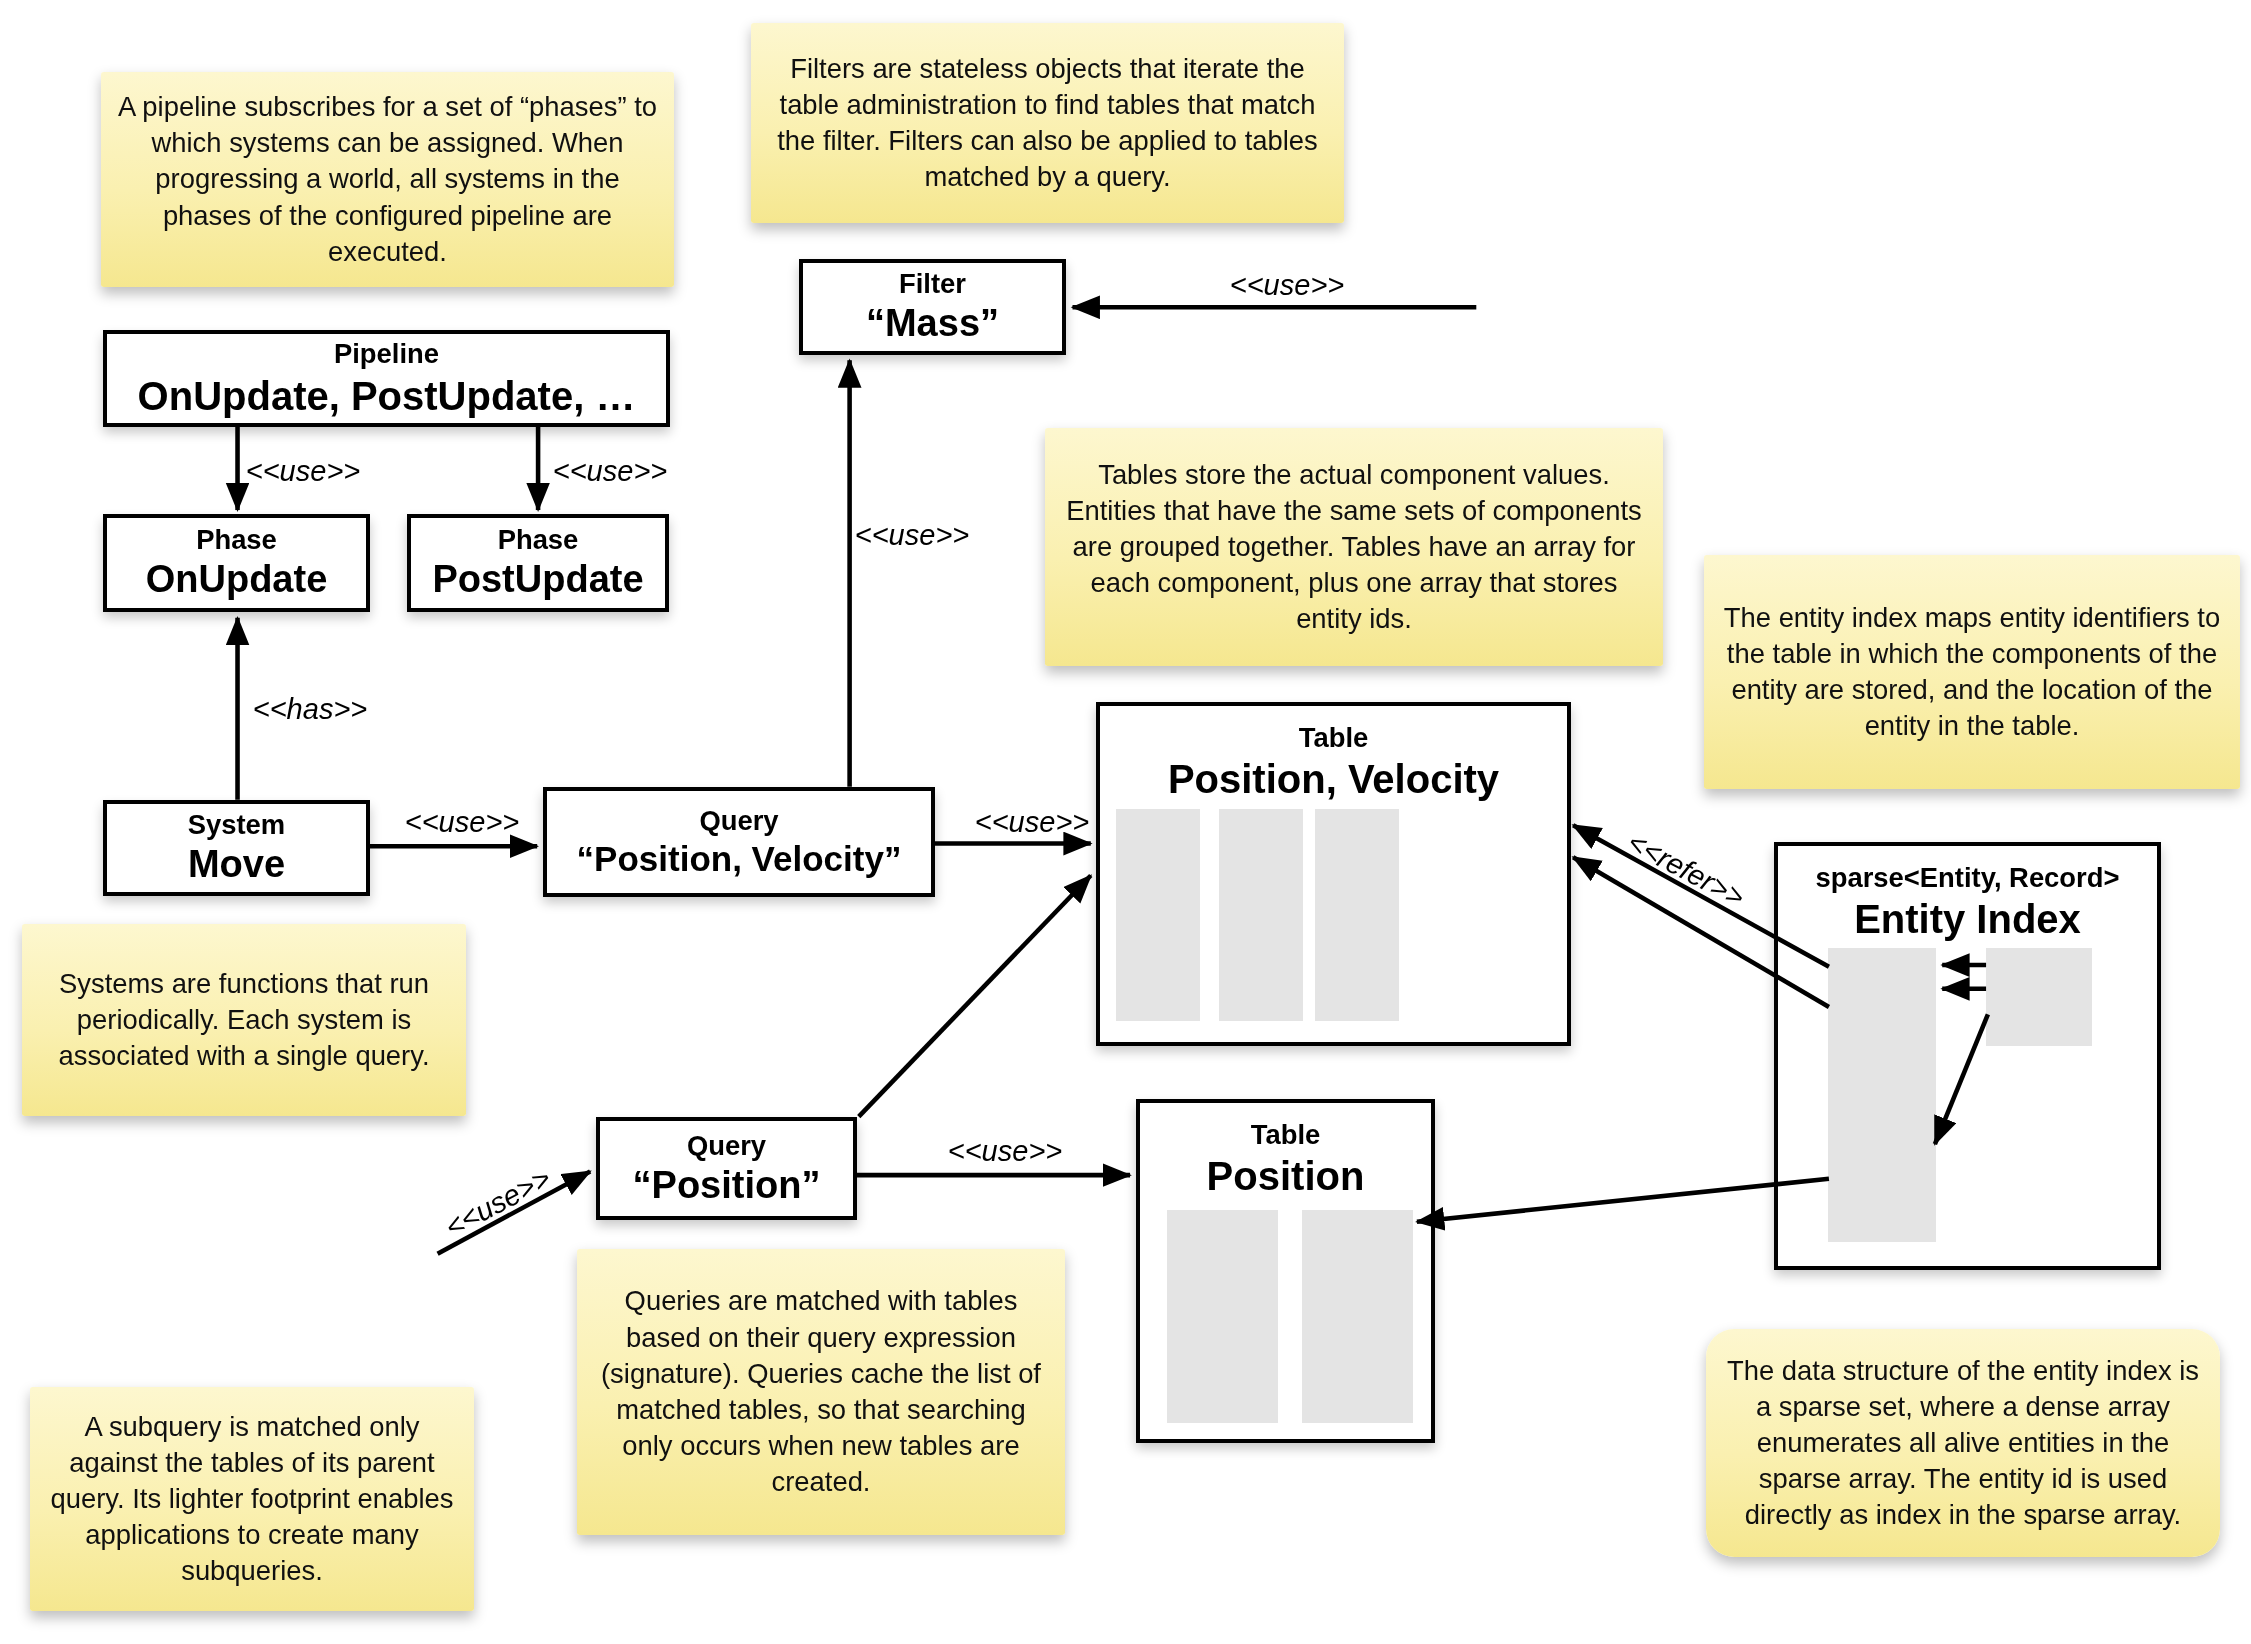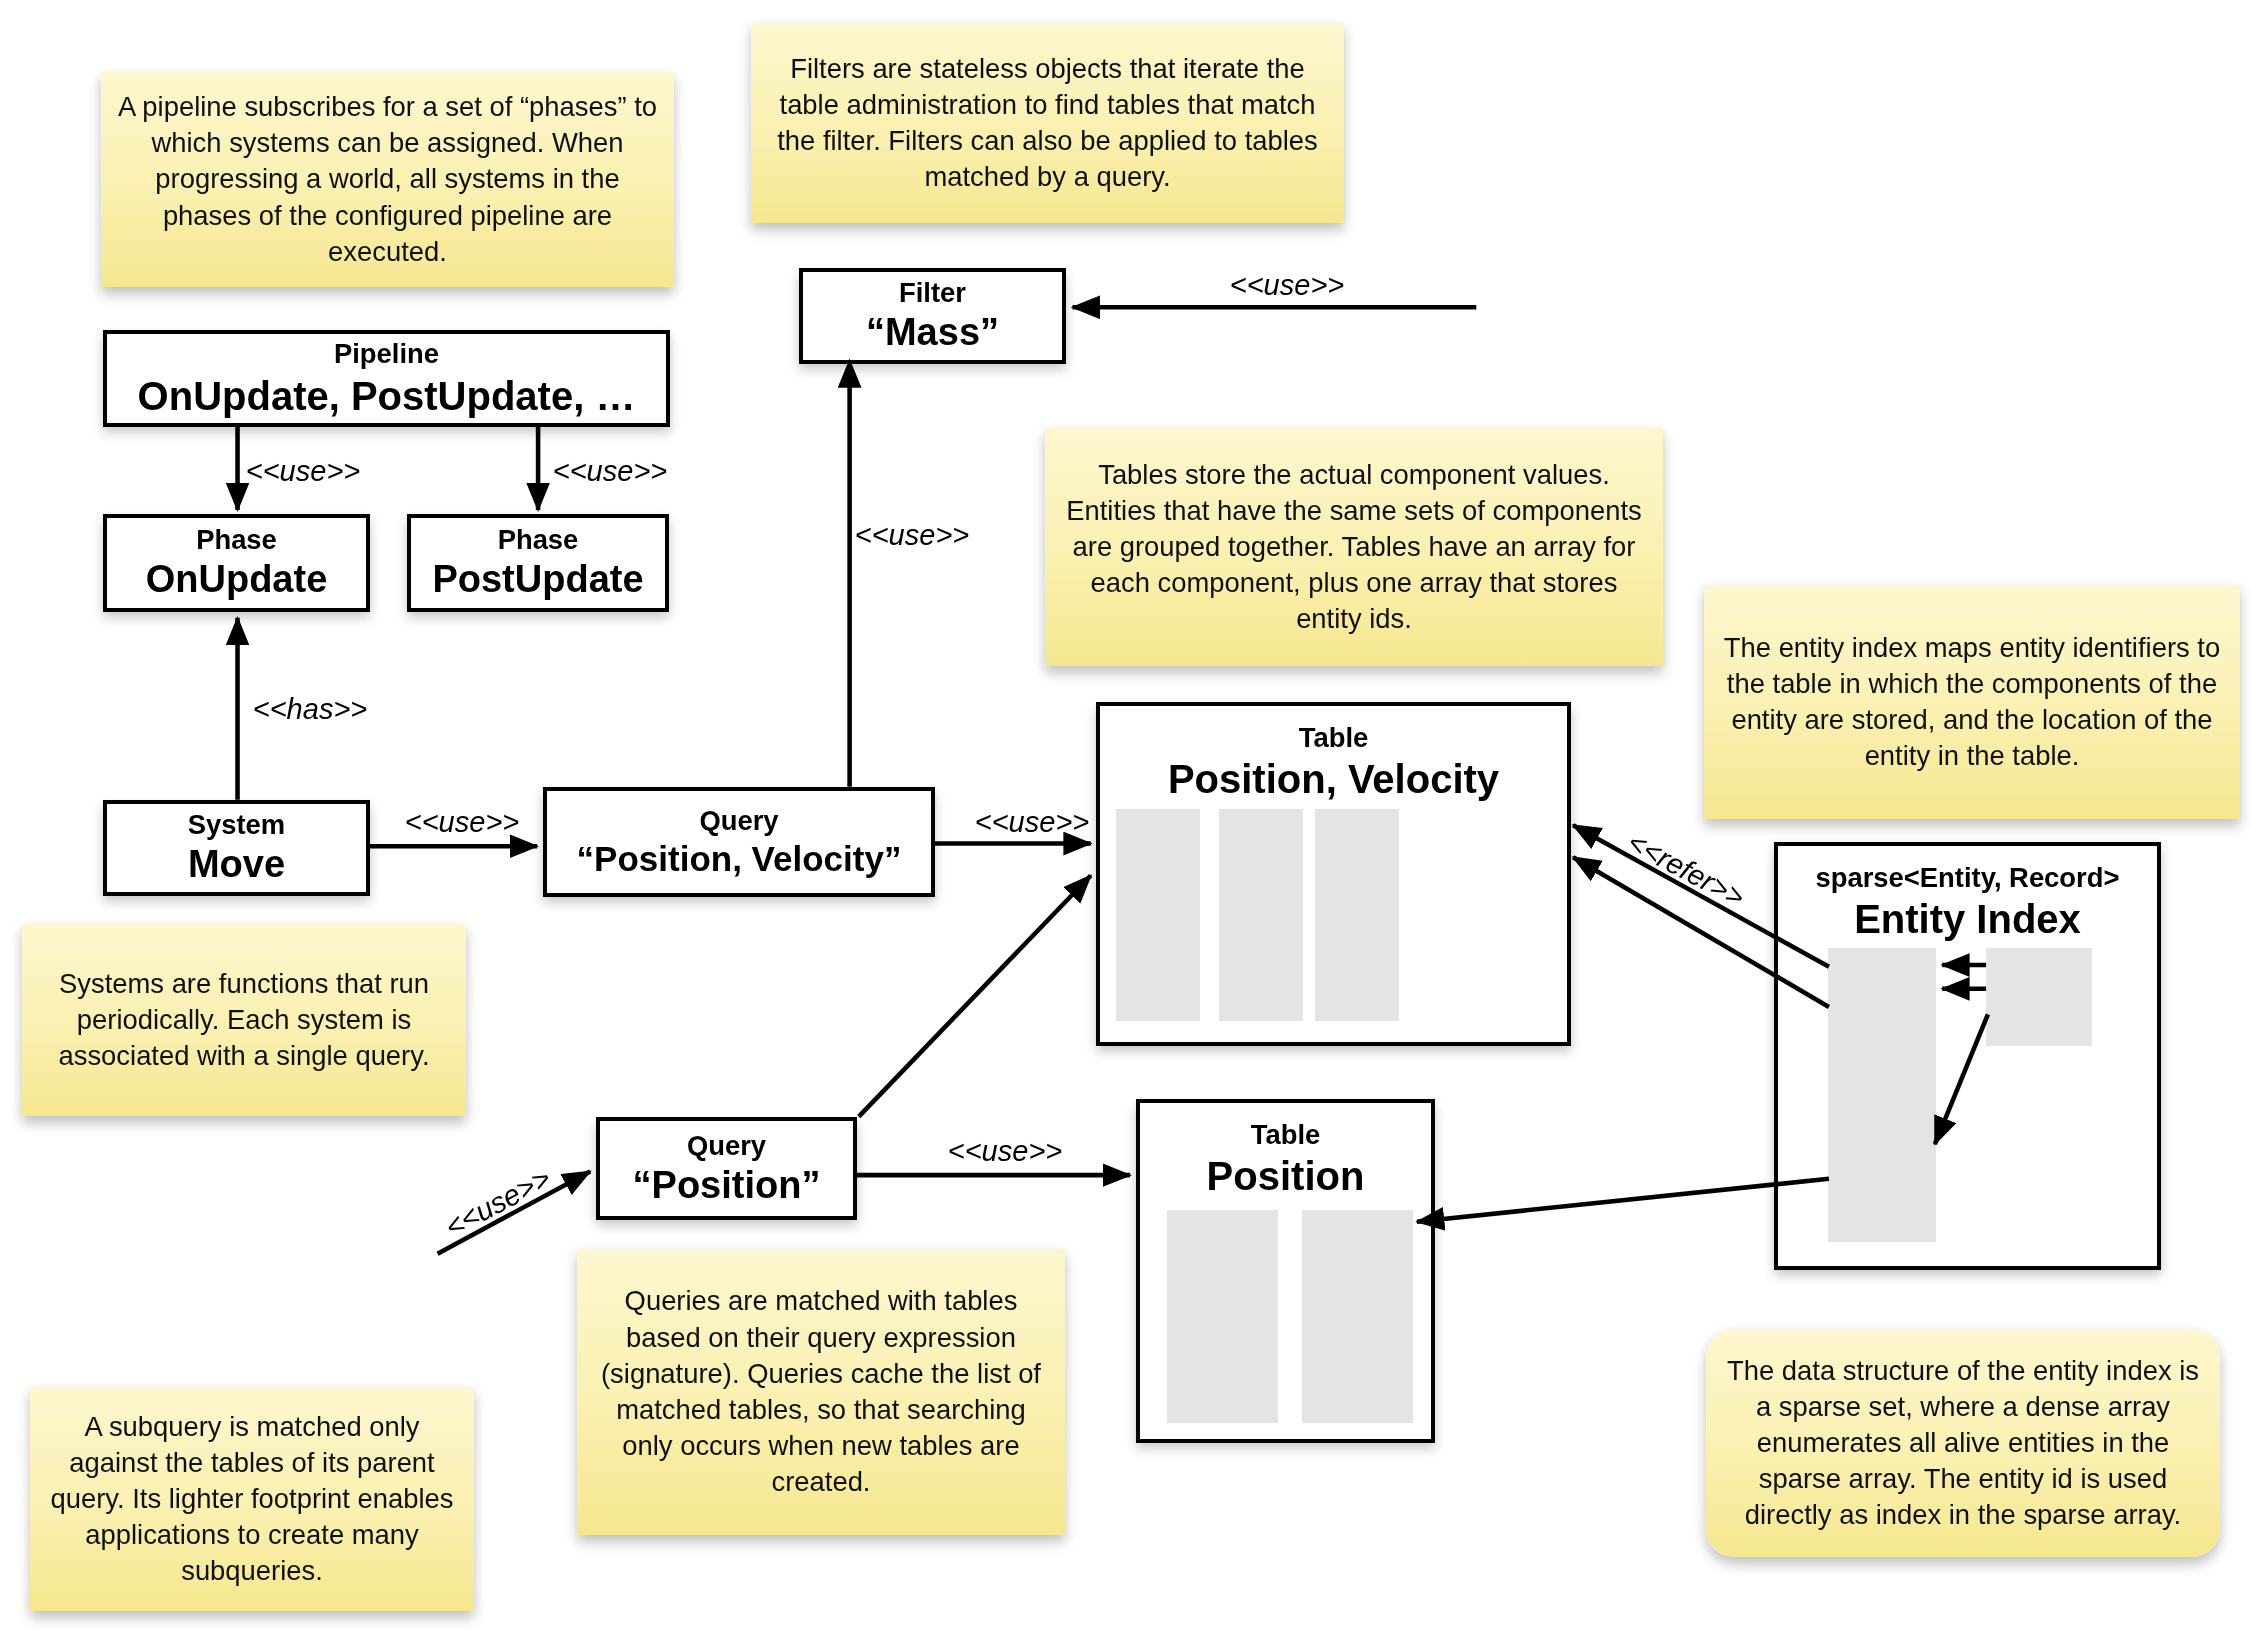--- a/index.html
+++ b/index.html
@@ -50,21 +50,21 @@
 
   <div class="note" style="left:101px;top:72px;width:573px;height:215px;">
     <span>A pipeline subscribes for a set of “phases” to which systems can be assigned. When progressing a world, all systems in the phases of the configured pipeline are executed.</span>
   </div>
   <div class="note" style="left:751px;top:23px;width:593px;height:200px;">
     <span>Filters are stateless objects that iterate the table administration to find tables that match the filter. Filters can also be applied to tables matched by a query.</span>
   </div>
   <div class="note" style="left:1045px;top:428px;width:618px;height:238px;">
     <span>Tables store the actual component values. Entities that have the same sets of components are grouped together. Tables have an array for each component, plus one array that stores entity ids.</span>
   </div>
-  <div class="note" style="left:1704px;top:555px;width:536px;height:234px;margin-top:30px;">
+  <div class="note" style="left:1704px;top:555px;width:536px;height:234px;">
     <span>The entity index maps entity identifiers to the table in which the components of the entity are stored, and the location of the entity in the table.</span>
   </div>
   <div class="note" style="left:22px;top:924px;width:444px;height:192px;justify-content:center;">
     <span>Systems are functions that run periodically. Each system is associated with a single query.</span>
   </div>
   <div class="note" style="left:577px;top:1249px;width:488px;height:286px;">
     <span>Queries are matched with tables based on their query expression (signature). Queries cache the list of matched tables, so that searching only occurs when new tables are created.</span>
   </div>
   <div class="note" style="left:30px;top:1387px;width:444px;height:224px;">
     <span>A subquery is matched only against the tables of its parent query. Its lighter footprint enables applications to create many subqueries.</span>
@@ -81,21 +81,21 @@
   <div class="uml-box" style="left:103px;top:514px;width:267px;height:98px;">
     <div class="uml-title">Phase</div>
     <div class="uml-value">OnUpdate</div>
   </div>
 
   <div class="uml-box" style="left:407px;top:514px;width:262px;height:98px;">
     <div class="uml-title">Phase</div>
     <div class="uml-value">PostUpdate</div>
   </div>
 
-  <div class="uml-box" style="left:799px;top:268px;width:267px;height:96px;">
+  <div class="uml-box" style="left:799px;top:259px;width:267px;height:96px;">
     <div class="uml-title">Filter</div>
     <div class="uml-value">“Mass”</div>
   </div>
 
 
   <div class="uml-box" style="left:103px;top:800px;width:267px;height:96px;">
     <div class="uml-title">System</div>
     <div class="uml-value">Move</div>
   </div>
 

